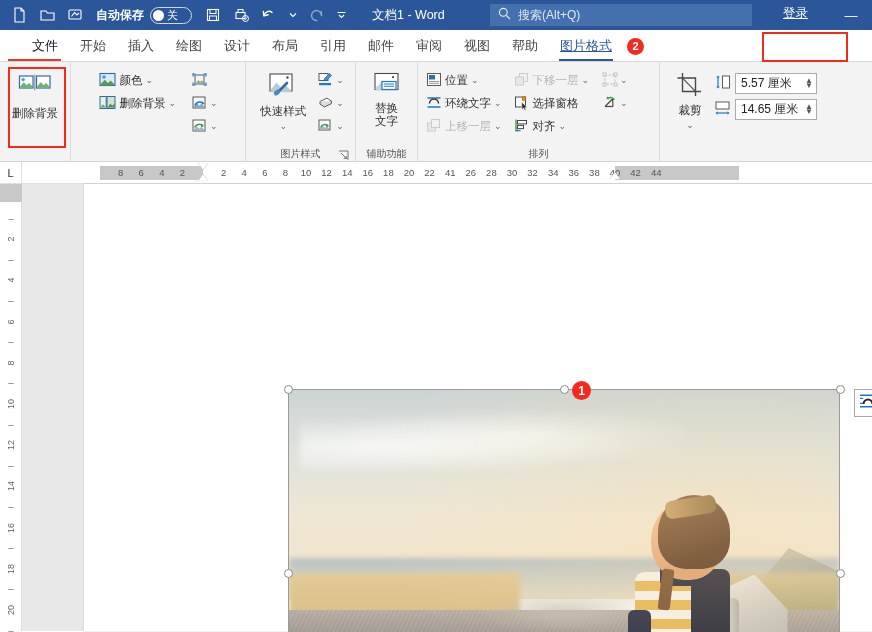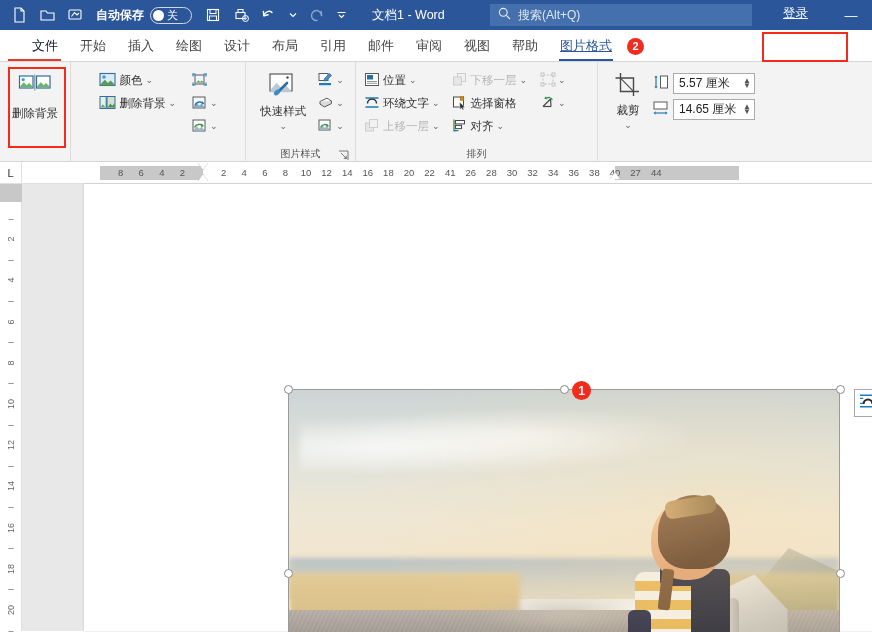--- a/index.html
+++ b/index.html
@@ -549,20 +549,40 @@
         <span class="dialog-launcher">
           <svg width="11" height="11" viewBox="0 0 11 11">
               <path d="M1 1h9v9" fill="none" stroke="#777" stroke-width="1"></path>
               <path d="M8.5 8.5L3 3" stroke="#777" stroke-width="1"></path>
               <path d="M8.8 5.6v3.4H5.4z" fill="#777"></path>
             </svg>
         </span>
       </div>
     </div>
 
+    <div class="group" style="width:62px">
+      <div class="group-body">
+        <div class="big-btn" style="padding-top:6px">
+          <span>
+            <svg width="32" height="24" viewBox="0 0 32 24">
+              <rect x="4" y="1.5" width="23" height="16" fill="#fff" stroke="#4a4a4a" stroke-width="1.1"></rect>
+              <path d="M4.6 16.3l6.4-7.3 4.2 4.4 3.2-3.2 8.1 8v.4H4.6z" fill="#c4d3dd"></path>
+              <circle cx="22" cy="5.2" r="1.1" fill="#4a4a4a"></circle>
+              <rect x="11" y="9.5" width="14" height="8" fill="#fff" stroke="#1f7bbf" stroke-width="1.2"></rect>
+              <g stroke="#1f7bbf" stroke-width="1.1">
+                  <path d="M13 12h10M13 14.2h10"></path>
+                </g>
+            </svg>
+          </span>
+          <span class="lbl" style="white-space:pre-line">替换
+文字</span>
+        </div>
+      </div>
+      <div class="group-title">辅助功能</div>
+    </div>
 
     <div class="group" style="width:242px; align-items:stretch">
       <div class="group-body" style="justify-content:flex-start">
         <div class="col-small">
           <div class="small-btn">
             <span>
               <svg width="16" height="15" viewBox="0 0 16 15">
                   <rect x="1.5" y="1.5" width="13" height="12" fill="#fff" stroke="#5a5a5a" stroke-width="1"></rect>
                   <rect x="3" y="3" width="6" height="4.5" fill="#2e6ca4"></rect>
                   <g stroke="#8a8a8a" stroke-width=".9">
@@ -737,21 +757,21 @@
         <span class="rnum" style="left: 407.6px;">22</span>
         <span class="rnum" style="left: 428.2px;">41</span>
         <span class="rnum" style="left: 448.8px;">26</span>
         <span class="rnum" style="left: 469.4px;">28</span>
         <span class="rnum" style="left: 490px;">30</span>
         <span class="rnum" style="left: 510.6px;">32</span>
         <span class="rnum" style="left: 531.2px;">34</span>
         <span class="rnum" style="left: 551.8px;">36</span>
         <span class="rnum" style="left: 572.4px;">38</span>
         <span class="rnum" style="left: 593px;">40</span>
-        <span class="rnum" style="left: 613.6px;">27</span>
+        <span class="rnum" style="left: 613.6px;">42</span>
         <span class="rnum" style="left: 634.2px;">44</span>
         <span class="rnum" style="left: 654.8px; margin-top: 23px;">46</span>
         <div style="position: absolute; left: 176px; top: -3px; width: 0px; height: 0px; border-left: 5px solid transparent; border-right: 5px solid transparent; border-top: 7px solid rgb(255, 255, 255); filter: drop-shadow(rgb(102, 102, 102) 0px 0px 0.6px);"></div>
         <div style="position: absolute; left: 176px; top: 8px; width: 0px; height: 0px; border-left: 5px solid transparent; border-right: 5px solid transparent; border-bottom: 7px solid rgb(255, 255, 255); filter: drop-shadow(rgb(102, 102, 102) 0px 0px 0.6px);"></div>
         <div style="position: absolute; left: 588px; top: 6px; width: 0px; height: 0px; border-left: 5px solid transparent; border-right: 5px solid transparent; border-bottom: 7px solid rgb(255, 255, 255); filter: drop-shadow(rgb(102, 102, 102) 0px 0px 0.6px);"></div>
       </div>
   </div>
 
   <div class="workarea">
     <div class="vruler" id="vruler">

